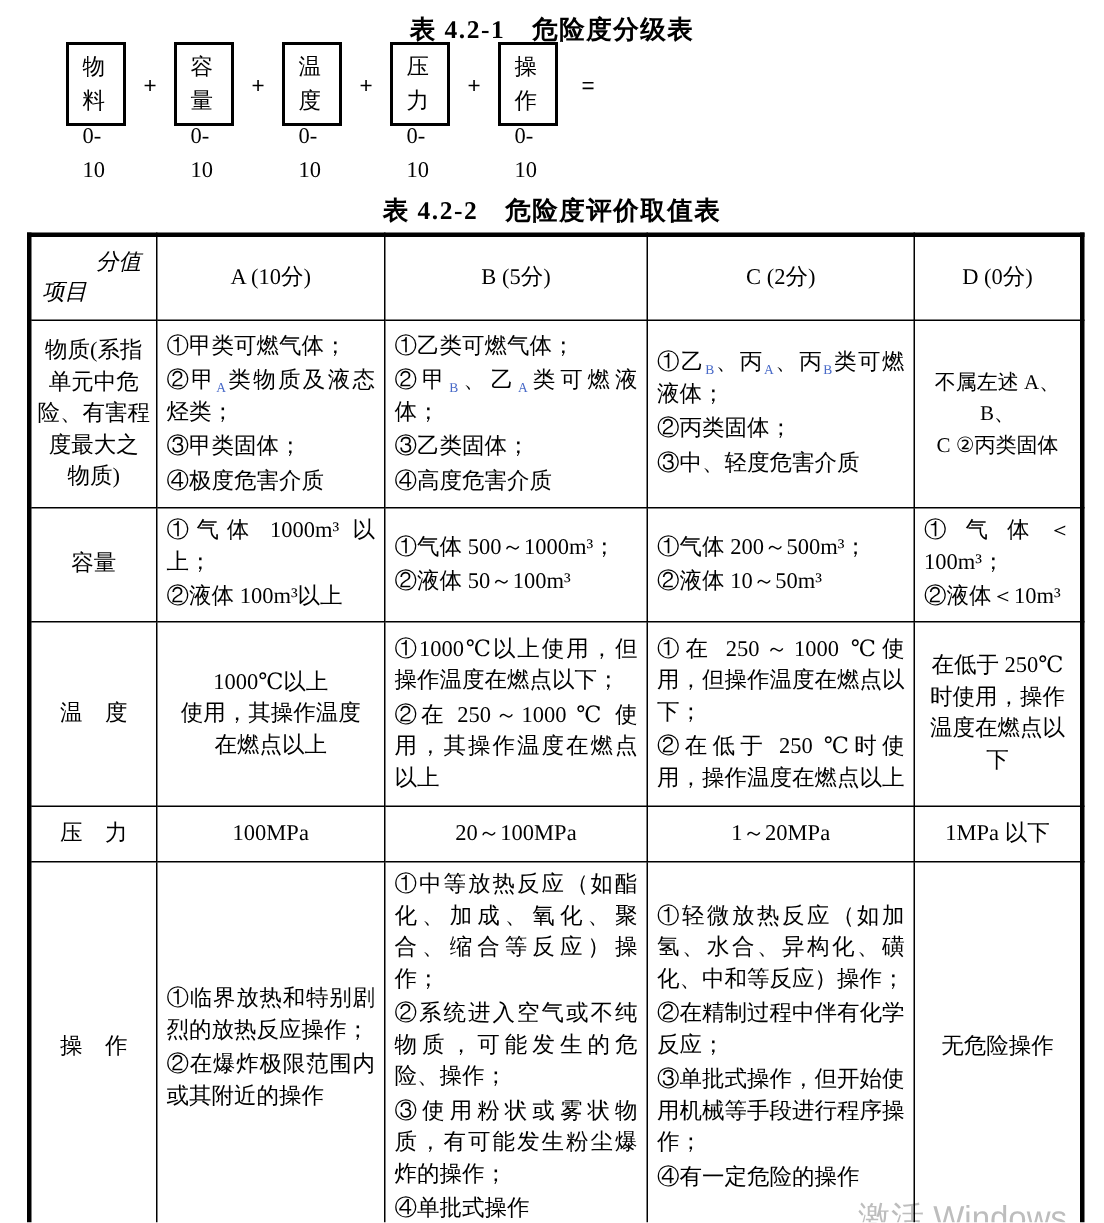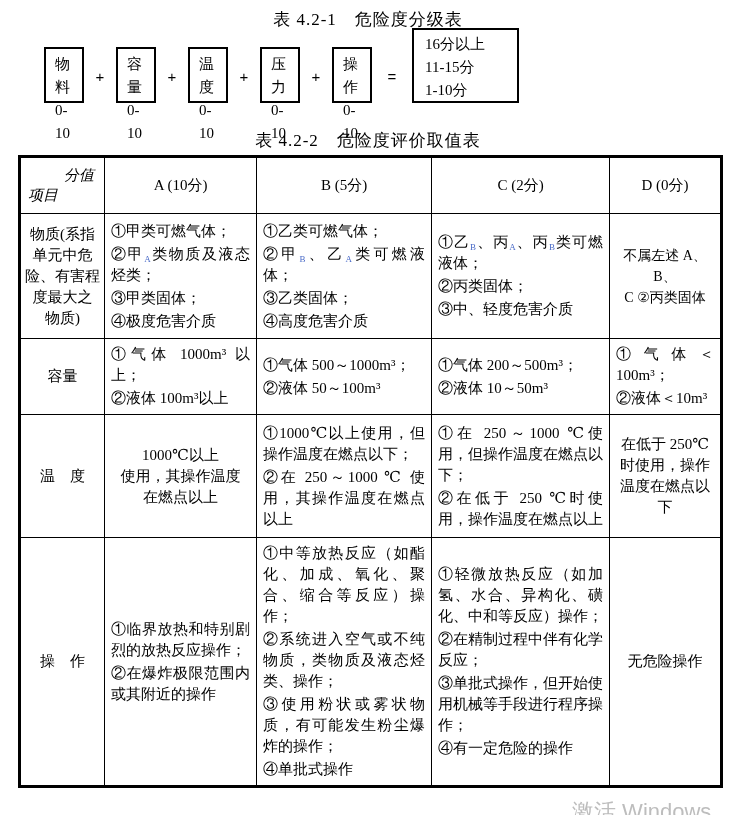--- a/index.html
+++ b/index.html
@@ -1,20 +1,20 @@
 <!DOCTYPE html>
 <html style="--wm: #bdbdbd; --subc: #4a6bc8;"><head>
 <meta charset="utf-8">
 <style>
   html,body{margin:0;padding:0;background:#fff;}
   .page{
     position:relative;width:736px;height:815px;background:#ffffff;overflow:hidden;
     font-family:"Liberation Serif","DejaVu Serif",serif;color:#000;
   }
-  .title{position:absolute;left:0;right:0;text-align:center;font-weight:normal;font-size:17px;letter-spacing:1px;}
+  .title{position:absolute;left:0;right:0;text-align:center;font-weight:bold;font-size:17px;letter-spacing:1px;}
   .t1{top:8px;}
   .t2{top:129px;}
 
   
   .formula{position:absolute;left:44px;top:28px;display:flex;align-items:flex-end;}
   .fbox{
     width:40px;height:56px;border:2px solid #000;box-sizing:border-box;
     padding:4px 0 0 9px;font-size:15px;line-height:23px;
   }
   .op{
@@ -89,25 +89,20 @@
     <div class="fbox">
       <div>压力</div>
       <div>0-10</div>
     </div>
     <div class="op">+</div>
     <div class="fbox">
       <div>操作</div>
       <div>0-10</div>
     </div>
     <div class="op eq">=</div>
-    <div class="gbox">
-      <div>16分以上</div>
-      <div>11-15分</div>
-      <div>1-10分</div>
-    </div>
   </div>
 
   <div class="title t2">表 4.2-2　危险度评价取值表</div>
 
   <table class="htable">
     <colgroup>
       <col style="width:85px">
         <col style="width:152px">
         <col style="width:175px">
         <col style="width:178px">
@@ -184,30 +179,37 @@
       <td class="list">
         <div class="item">①在 250～1000 ℃使用，但操作温度在燃点以下；</div>
         <div class="item">②在低于 250 ℃时使用，操作温度在燃点以上</div>
       </td>
       <td class="ctr">在低于 250℃
 时使用，操作
 温度在燃点以
 下</td>
     </tr>
 
+    <tr class="h-pressure">
+      <th class="rlabel">压　力</th>
+      <td class="ctr">100MPa</td>
+      <td class="ctr">20～100MPa</td>
+      <td class="ctr">1～20MPa</td>
+      <td class="ctr">1MPa 以下</td>
+    </tr>
 
     <tr class="h-operation">
       <th class="rlabel">操　作</th>
       <td class="list">
         <div class="item">①临界放热和特别剧烈的放热反应操作；</div>
         <div class="item">②在爆炸极限范围内或其附近的操作</div>
       </td>
       <td class="list">
         <div class="item">①中等放热反应（如酯化、加成、氧化、聚合、缩合等反应）操作；</div>
-        <div class="item">②系统进入空气或不纯物质，类物质及液态烃类、操作；</div>
+        <div class="item">②系统进入空气或不纯物质，可能发生的危险、操作；</div>
         <div class="item">③使用粉状或雾状物质，有可能发生粉尘爆炸的操作；</div>
         <div class="item">④单批式操作</div>
       </td>
       <td class="list">
         <div class="item">①轻微放热反应（如加氢、水合、异构化、磺化、中和等反应）操作；</div>
         <div class="item">②在精制过程中伴有化学反应；</div>
         <div class="item">③单批式操作，但开始使用机械等手段进行程序操作；</div>
         <div class="item">④有一定危险的操作</div>
       </td>
       <td class="ctr">无危险操作</td>

